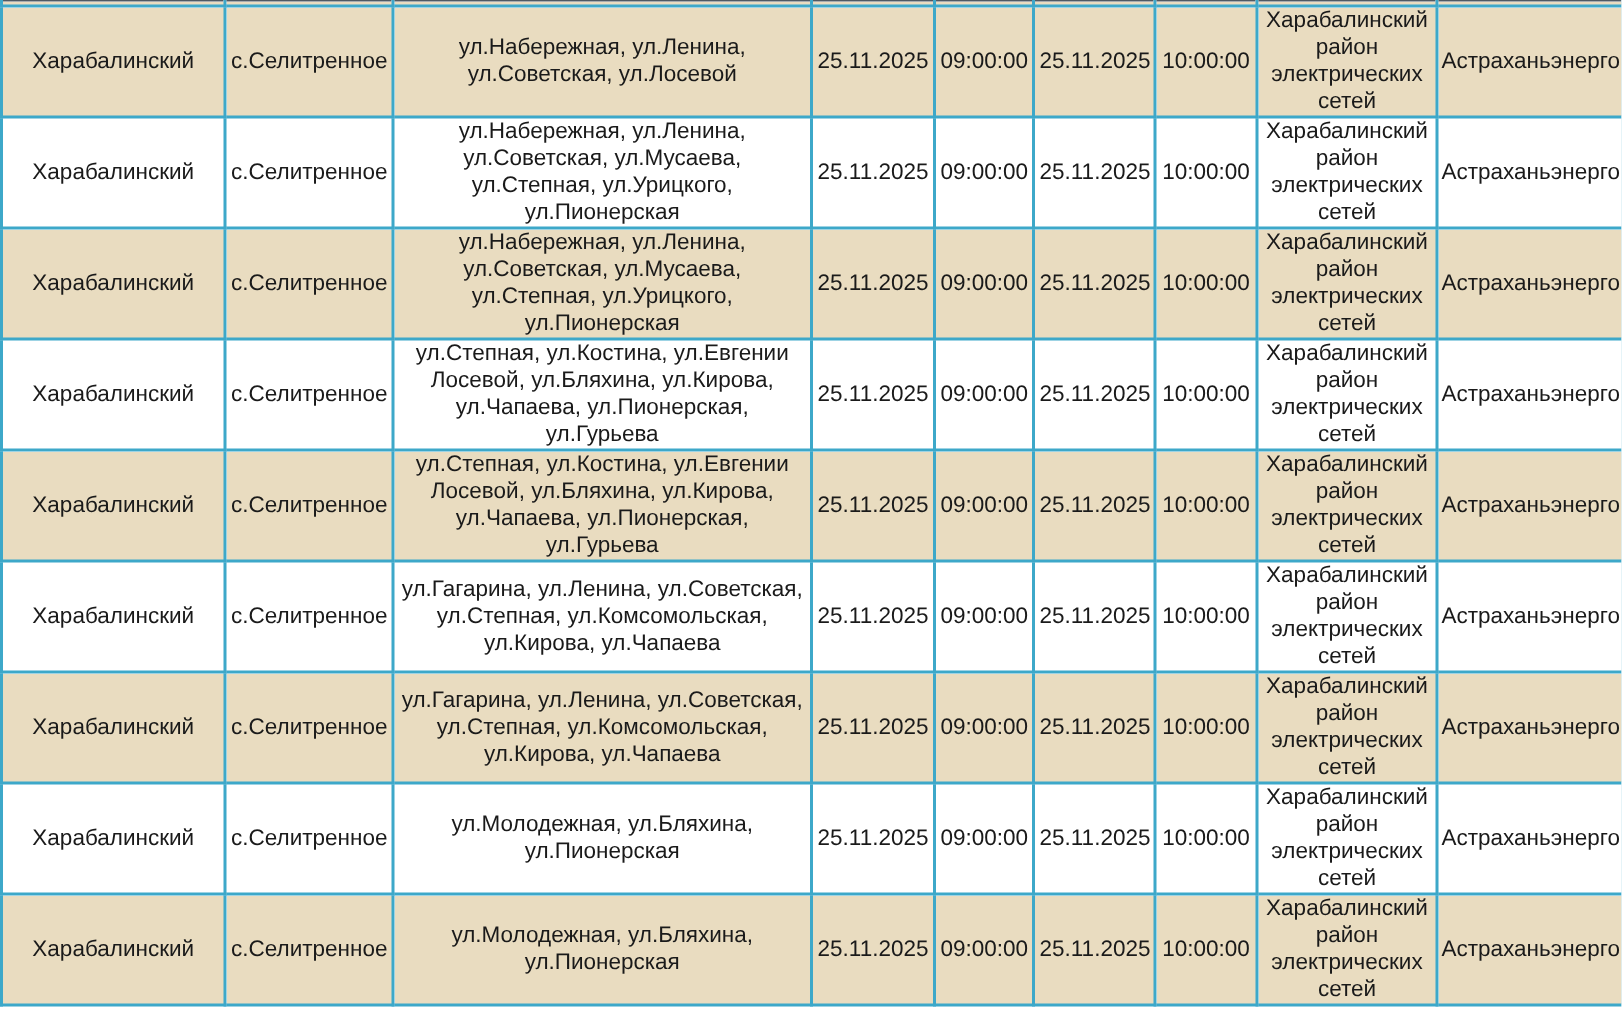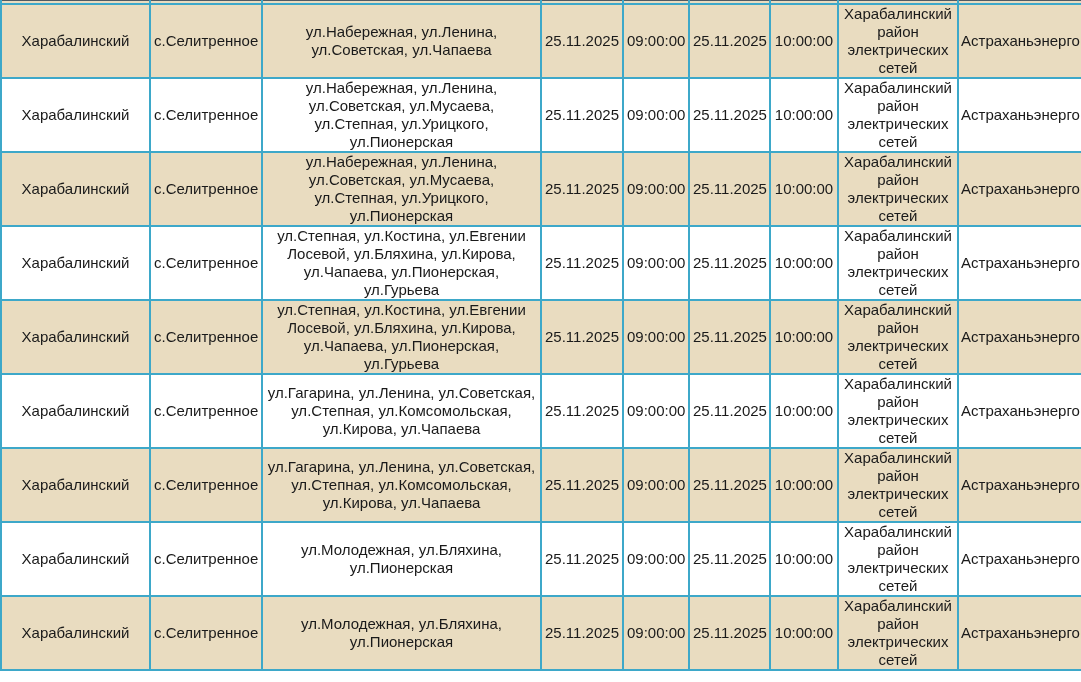--- a/index.html
+++ b/index.html
@@ -71,21 +71,21 @@
         <td></td>
         <td></td>
         <td></td>
         <td></td>
         <td></td>
         <td></td>
       </tr>
     <tr class="data-row beige">
     <td class="cell-district">Харабалинский</td>
     <td class="cell-settlement">с.Селитренное</td>
-    <td class="cell-streets">ул.Набережная, ул.Ленина, ул.Советская, ул.Чапаева</td>
+    <td class="cell-streets">ул.Набережная, ул.Ленина, ул.Советская, ул.Лосевой</td>
     <td class="cell-start-date">25.11.2025</td>
     <td class="cell-start-time">09:00:00</td>
     <td class="cell-end-date">25.11.2025</td>
     <td class="cell-end-time">10:00:00</td>
     <td class="cell-org">Харабалинский район электрических сетей</td>
     <td class="cell-company">Астраханьэнерго</td>
   </tr>
         <tr class="data-row white">
     <td class="cell-district">Харабалинский</td>
     <td class="cell-settlement">с.Селитренное</td>

